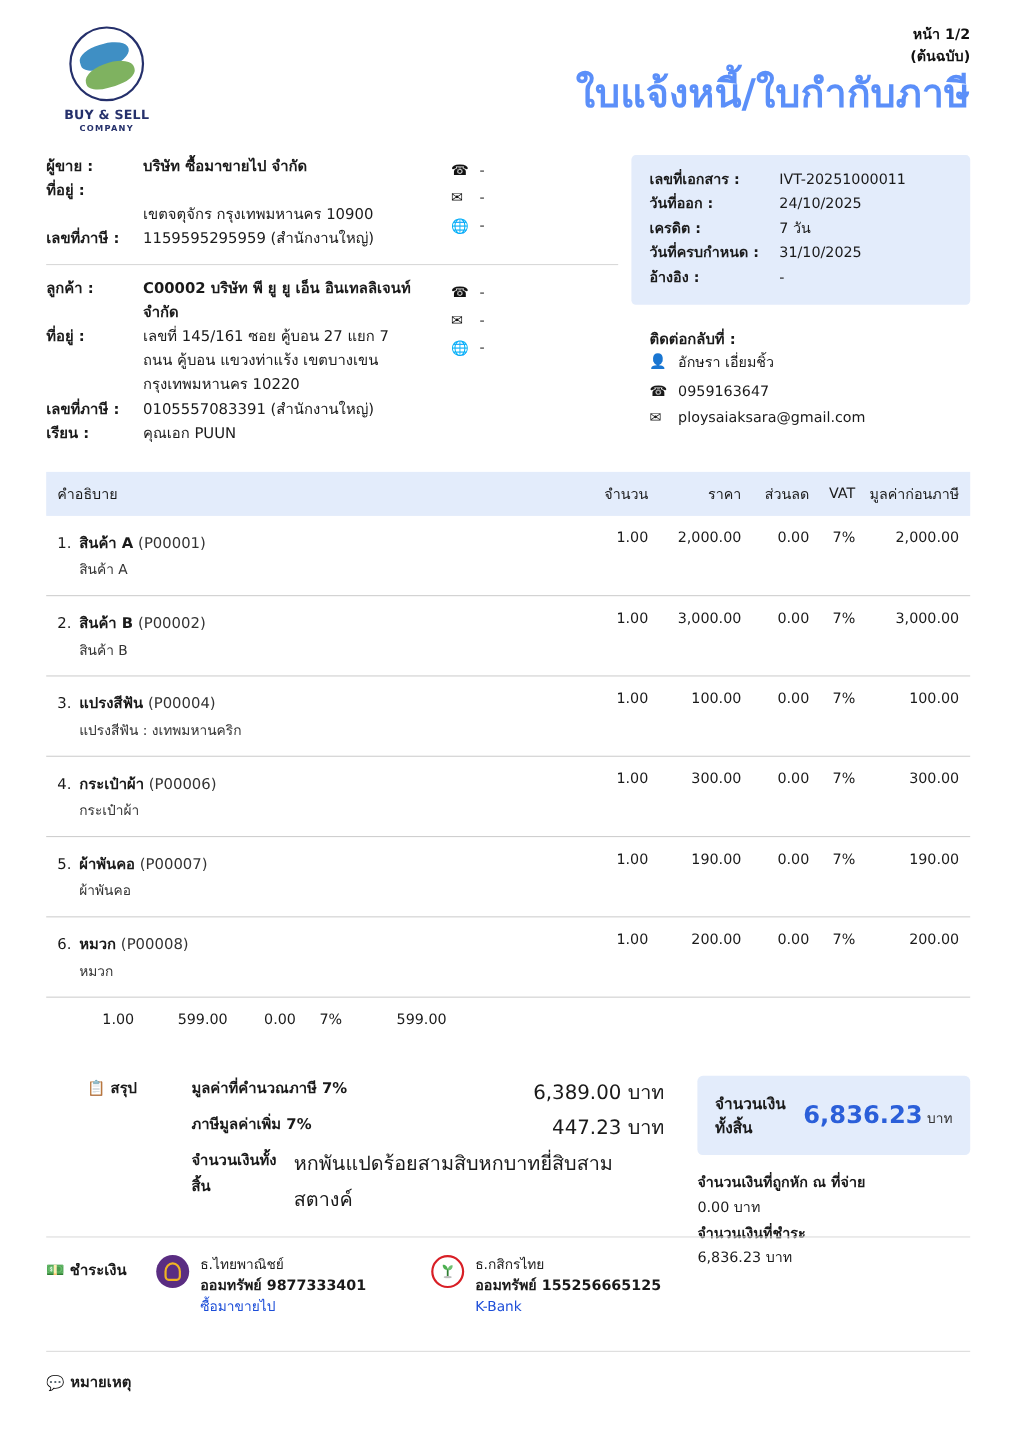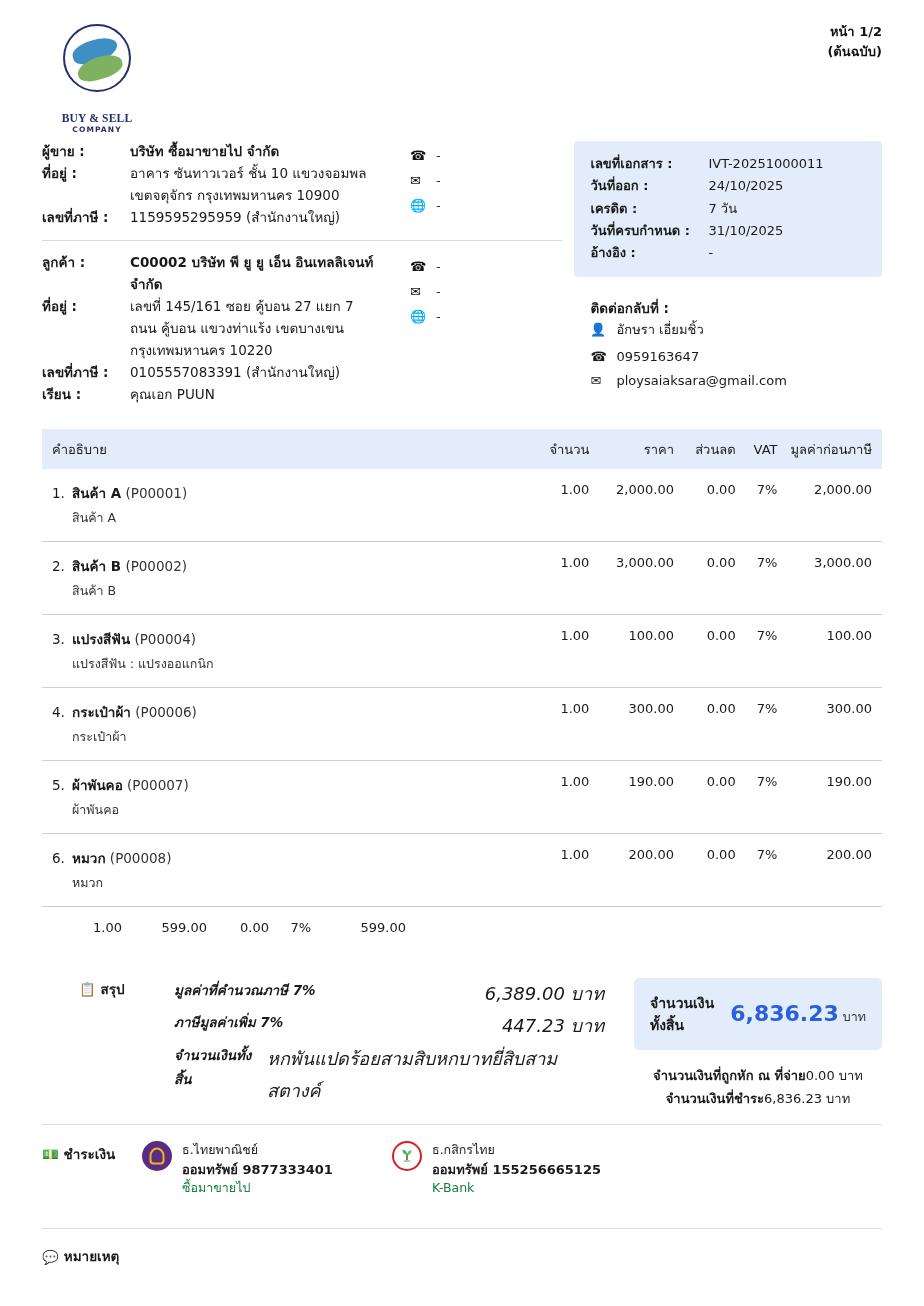--- a/index.html
+++ b/index.html
@@ -24,21 +24,21 @@
     position: relative; overflow: hidden;
     background: #fff;
   }
   .hand-blue, .hand-green {
     position: absolute; width: 46px; height: 22px; border-radius: 40% 60% 50% 50%;
   }
   .hand-blue { background: #3f8fc4; top: 14px; left: 7px; transform: rotate(-16deg);
     border-top-left-radius: 60%; border-bottom-right-radius: 70%; }
   .hand-green { background: #7fb260; top: 31px; left: 12px; transform: rotate(-16deg);
     border-top-left-radius: 70%; border-bottom-right-radius: 60%; }
-  .logo-name { font-size: 11.5px; font-weight: bold; color: #25306b; margin-top: 20px; letter-spacing: .2px; font-family: Liberation Serif, serif; }
+  .logo-name { font-size: 11.5px; font-weight: bold; color: #25306b; margin-top: 5px; letter-spacing: .2px; }
   .logo-sub { font-size: 7.5px; font-weight: bold; color: #25306b; letter-spacing: 1.1px; margin-top: 1px; }
 
   .header-right { text-align: right; padding-top: 2px; }
   .page-no { font-size: 13px; font-weight: bold; color: #111; line-height: 1.5; }
   .doc-title { font-size: 36px; font-weight: bold; color: #5b8ff9; line-height: 1.15; margin-top: 4px; white-space: nowrap; }
 
   
   .parties { display: flex; margin-top: 16px; }
   .parties-left { width: 530px; }
   .parties-right { width: 312px; margin-left: 10px; }
@@ -86,30 +86,30 @@
   .itm-code { color: #333; }
   .itm-line2 { font-size: 12.5px; color: #333; margin-top: 4px; margin-left: 20px; }
 
   
   .summary { position: absolute; left: 42px; right: 42px; top: 978px; }
   .sum-flex { display: flex; margin-left: 37px; }
   .sum-left { width: 530px; }
   .sum-head { display: flex; }
   .sum-icon-lbl { width: 95px; font-size: 13.5px; font-weight: bold; }
   .sum-lines { width: 430px; }
-  .sline { display: flex; justify-content: space-between; line-height: 1.8; font-style: italic; }
+  .sline { display: flex; justify-content: space-between; line-height: 1.8; }
   .sl-lbl { font-weight: bold; font-size: 13.5px; }
   .sl-val { font-size: 18px; }
   .sum-right { width: 312px; margin-left: 30px; }
   .totalbox { background: #e3ecfb; border-radius: 5px; padding: 14px 16px; display: flex; justify-content: space-between; align-items: center; }
   .tb-lbl { font-size: 14px; font-weight: bold; color: #1a1a1a; }
   .tb-amt { font-size: 22px; font-weight: bold; color: #2b5fd9; }
   .tb-unit { font-size: 12.5px; font-weight: normal; color: #333; margin-left: 4px; }
   .after-rows { margin-top: 15px; }
-  .arow { display: flex; justify-content: center; line-height: 1.75; }
+  .arow { display: flex; justify-content: space-between; line-height: 1.75; flex-direction: column; }
   .ar-lbl { font-size: 13px; font-weight: bold; }
   .ar-val { font-size: 13px; }
 
   
   .payment { position: absolute; left: 42px; right: 42px; top: 1124px; }
   .hr-light { height: 1px; background: #dcdcdc; margin-bottom: 16px; }
   .pay-flex { display: flex; align-items: flex-start; }
   .pay-lbl { width: 100px; font-size: 13.5px; font-weight: bold; padding-top: 2px; }
   .bank { display: flex; width: 250px; }
   .bank-logo { width: 30px; height: 30px; flex: none; margin-right: 10px; position: relative; }
@@ -117,21 +117,21 @@
   .scb-leaf {
     position: absolute; left: 50%; top: 50%; transform: translate(-50%,-50%);
     width: 15px; height: 17px; border: 2.2px solid #f0b323;
     border-radius: 55% 55% 28% 28%;
   }
   .kbank { border-radius: 50%; background: #fff; border: 2.2px solid #d81f26; }
   .k-sprout { position: absolute; left: 50%; top: 46%; transform: translate(-50%,-50%); width: 14px; height: 15px; }
   .bank-txt { font-size: 13px; line-height: 1.5; }
   .bank-name { font-size: 12.5px; color: #222; }
   .bank-acc { font-weight: bold; font-size: 13px; }
-  .bank-owner { font-size: 12.5px; color: #15803d; }
+  .bank-owner { font-size: 12.5px; color: #1d4ed8; }
 
   
   .notes { position: absolute; left: 42px; right: 42px; top: 1228px; }
   .notes-lbl { font-size: 13.5px; font-weight: bold; }
   .bub { display: inline-block; vertical-align: -1px; margin-right: 5px; }
 </style>
 </head>
 <body>
 
 <div class="page">
@@ -141,35 +141,35 @@
       <div class="logo-circle">
         <div class="hand-blue"></div>
         <div class="hand-green"></div>
       </div>
       <div class="logo-name">BUY &amp; SELL</div>
       <div class="logo-sub">COMPANY</div>
     </div>
     <div class="header-right">
       <div class="page-no">หน้า 1/2</div>
       <div class="page-no">(ต้นฉบับ)</div>
+      <div class="doc-title">ใบแจ้งหนี้/ใบกำกับภาษี</div>
     </div>
   </div>
 
   <div class="parties">
     <div class="parties-left">
 
       <div class="party">
         <div class="party-fields">
           <div class="frow">
             <div class="flabel">ผู้ขาย :</div>
             <div class="fvalue b">บริษัท ซื้อมาขายไป จำกัด</div>
           </div>
           <div class="frow">
             <div class="flabel">ที่อยู่ :</div>
-            <div class="fvalue">อาคาร ซันทาวเวอร์ ชั้น 10 แขวงจอมพล</div>
           </div>
           <div class="frow">
             <div class="flabel"></div>
             <div class="fvalue">เขตจตุจักร กรุงเทพมหานคร 10900</div>
           </div>
           <div class="frow">
             <div class="flabel">เลขที่ภาษี :</div>
             <div class="fvalue">1159595295959 (สำนักงานใหญ่)</div>
           </div>
         </div>
@@ -309,21 +309,21 @@
           </div>
           <div class="td c-qty">1.00</div>
           <div class="td c-price">3,000.00</div>
           <div class="td c-disc">0.00</div>
           <div class="td c-vat">7%</div>
           <div class="td c-total">3,000.00</div>
         </div>
         <div class="trow">
           <div class="td c-desc">
             <div class="itm-line1"><span class="itm-num">3.</span><span class="itm-name">แปรงสีฟัน</span> <span class="itm-code">(P00004)</span></div>
-            <div class="itm-line2">แปรงสีฟัน : แปรงออแกนิก</div>
+            <div class="itm-line2">แปรงสีฟัน : งเทพมหานคริก</div>
           </div>
           <div class="td c-qty">1.00</div>
           <div class="td c-price">100.00</div>
           <div class="td c-disc">0.00</div>
           <div class="td c-vat">7%</div>
           <div class="td c-total">100.00</div>
         </div>
         <div class="trow">
           <div class="td c-desc">
             <div class="itm-line1"><span class="itm-num">4.</span><span class="itm-name">กระเป๋าผ้า</span> <span class="itm-code">(P00006)</span></div>

